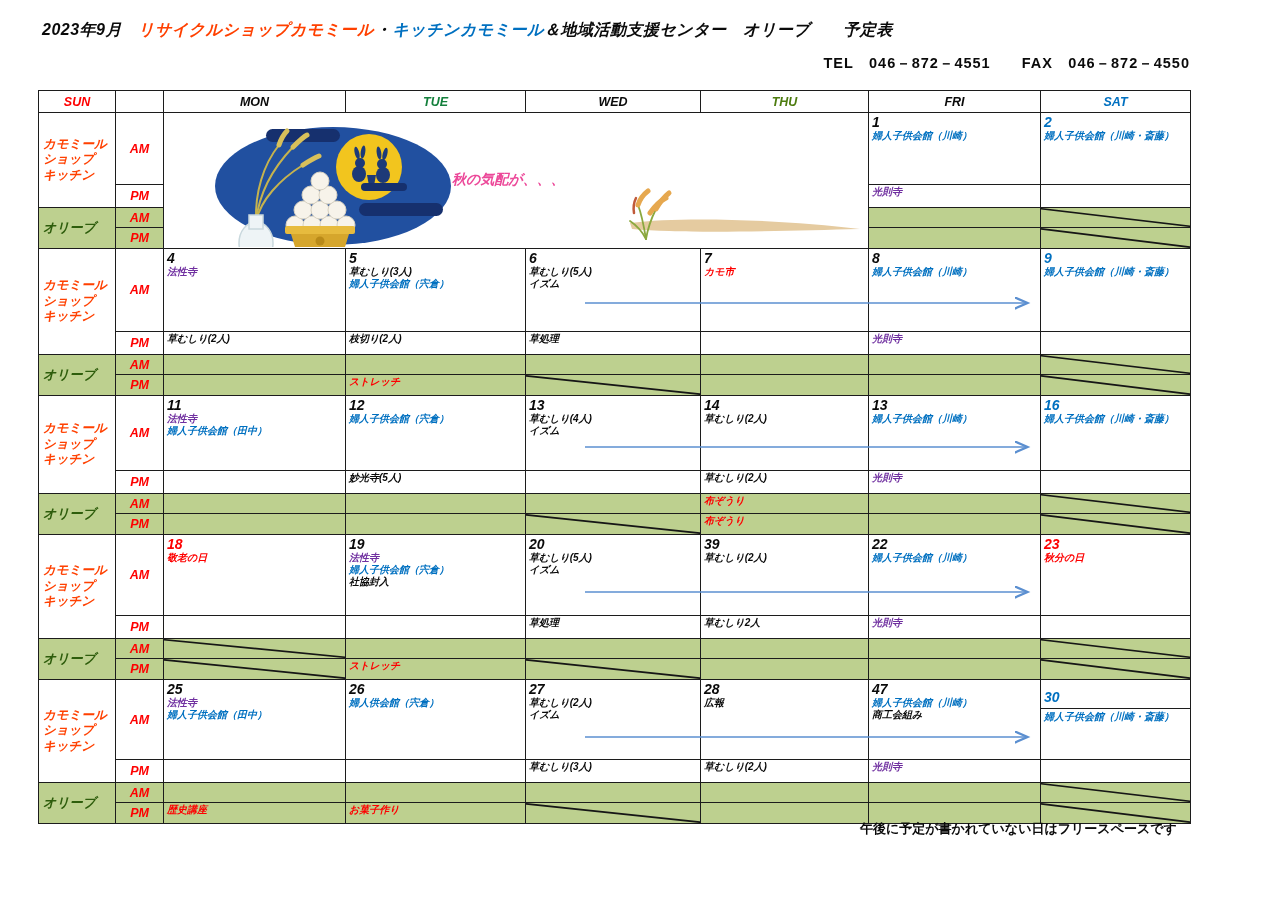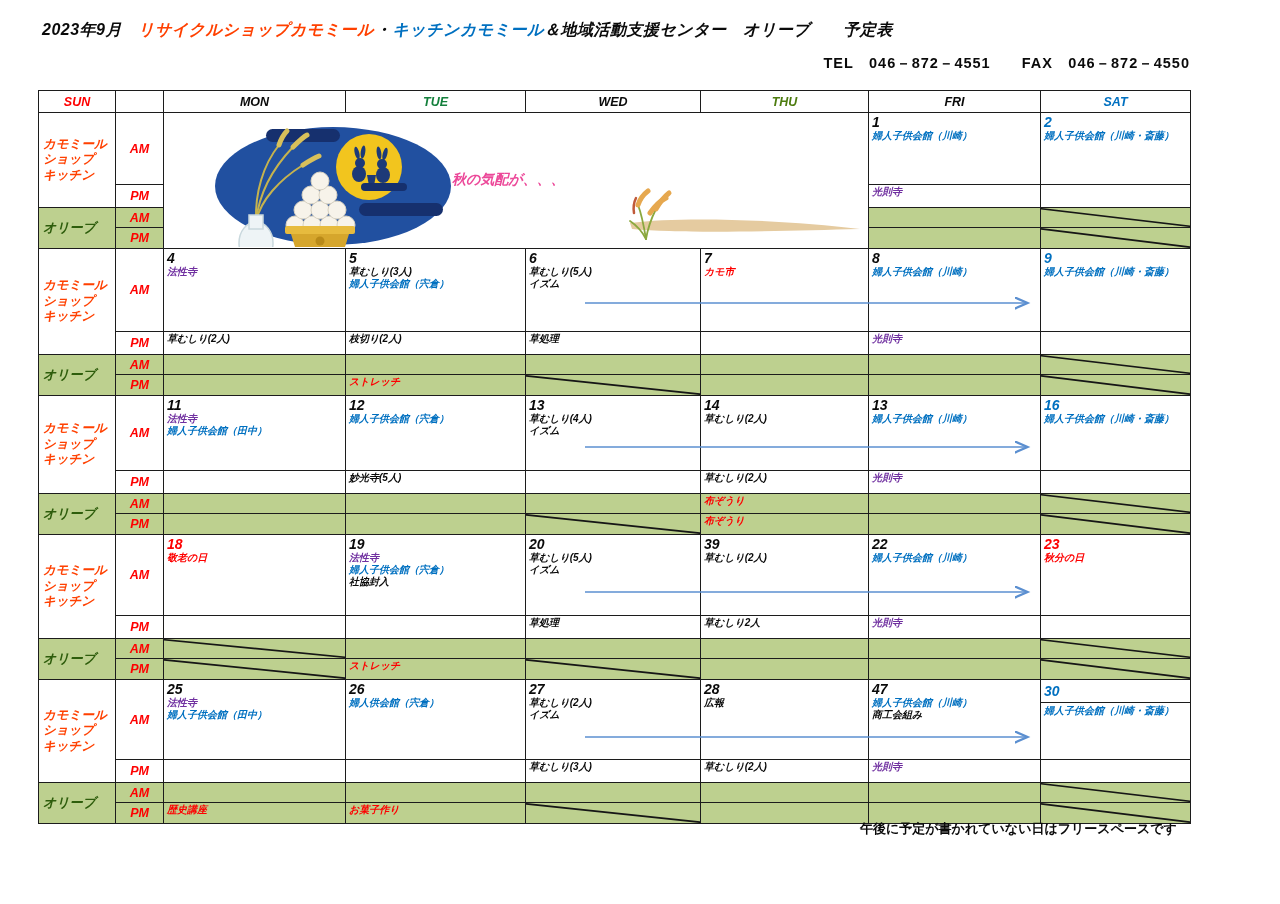--- a/index.html
+++ b/index.html
@@ -22,21 +22,21 @@
   table{border-collapse:collapse;table-layout:fixed;}
   th,td{border:1.7px solid #1c1c1c;padding:1px 3px;vertical-align:top;overflow:hidden;}
   th{font-size:12.5px;text-align:center;vertical-align:middle;padding:2px 0;}
   td.rowlabel{font-size:12.5px;line-height:1.25;color:#ff4000;vertical-align:middle;padding-left:4px;white-space:pre-line;background:#fff;}
   td.olabel{color:#2e5d0c;background:#bdd08f;vertical-align:middle;font-size:13px;padding-left:4px;}
   td.ampm{color:#fe0000;font-size:12.5px;text-align:center;vertical-align:middle;background:#fff;}
   td.green{background:#bdd08f;position:relative;}
   td.day{background:#fff;position:relative;}
   td.merged{background:#fff;position:relative;padding:0;}
   .dnum{font-size:14px;line-height:1.15;}
-  .dnum.subline{border-bottom:1.6px solid #1c1c1c;margin:2px -3px 2px -3px;padding:0 3px 3px 3px;}
+  .dnum.subline{border-bottom:1.6px solid #1c1c1c;margin:8px -3px 2px -3px;padding:0 3px 3px 3px;}
   .evt{font-size:10px;line-height:1.18;letter-spacing:0;}
   .c-black{color:#0a0a0a;}
   .c-red{color:#fe0000;}
   .c-blue{color:#0070c0;}
   .c-purple{color:#7030a0;}
   svg.crossline{position:absolute;left:0;top:0;width:100%;height:100%;display:block;pointer-events:none;}
 
   
   .moon-ill{position:absolute;left:47px;top:12px;}
   .susuki-ill{position:absolute;left:430px;top:74px;}

